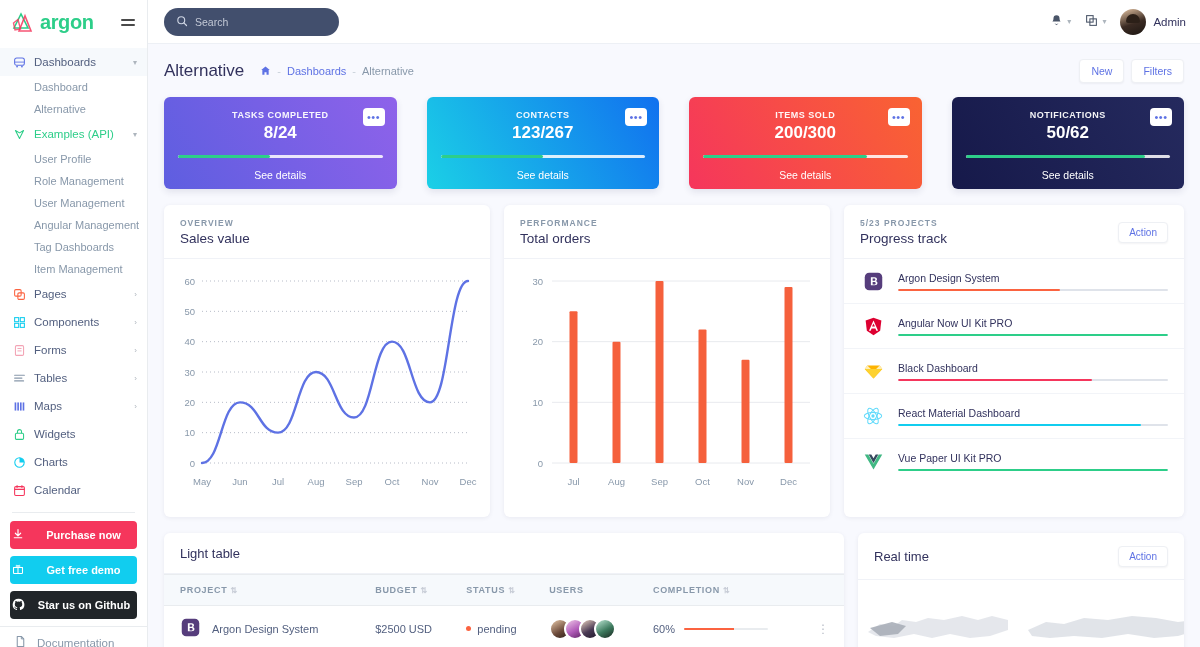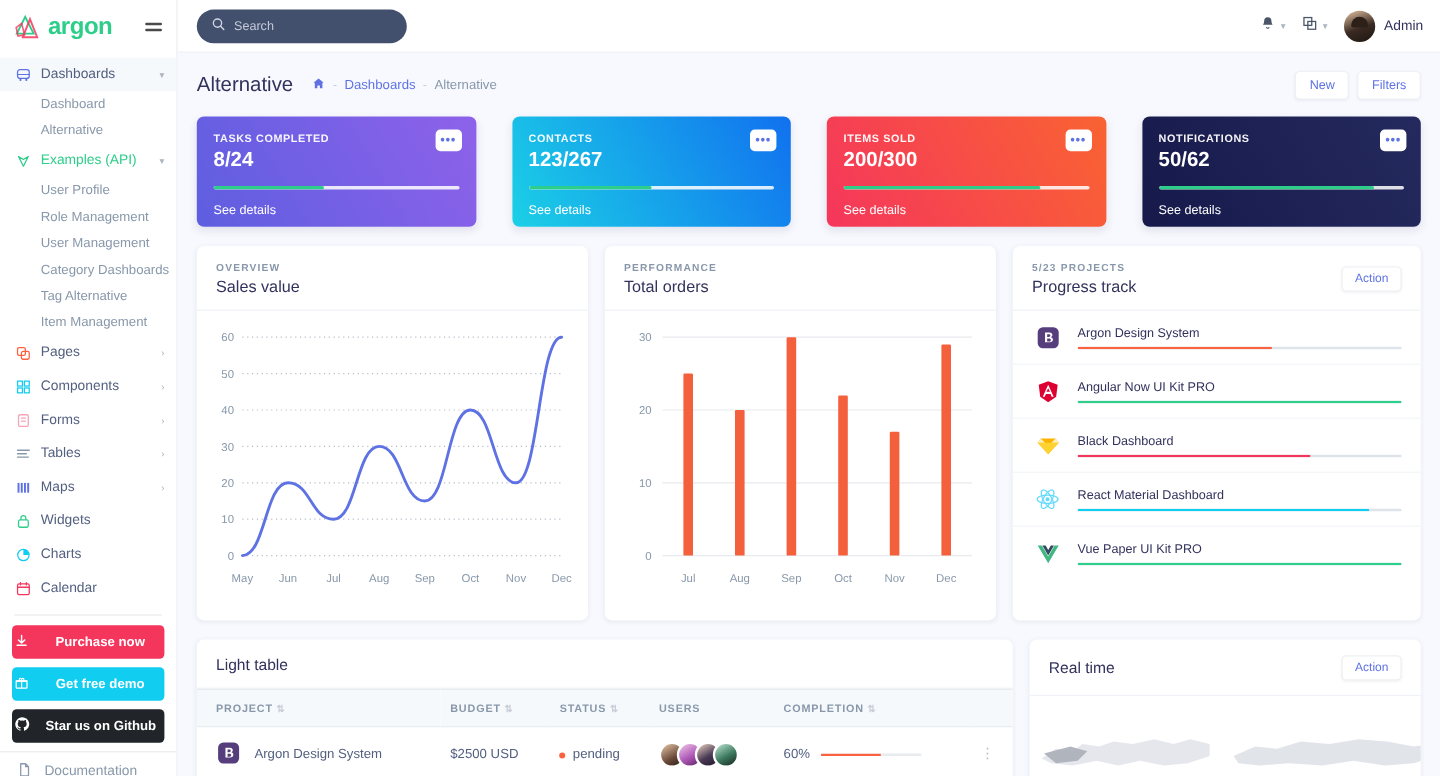--- a/index.html
+++ b/index.html
@@ -91,21 +91,21 @@
   .crumbs a { color: #5e72e4; text-decoration: none; cursor: pointer;}
   .crumbs .sep { color: #c9d0da; }
   .head-btns { margin-left: auto; display: flex; gap: 7px; }
   .head-btn {
     background: #fff; border: 1px solid #eef0f4; border-radius: 4px;
     padding: 5px 11px; font-size: 10.5px; color: #5e72e4; cursor: pointer;
     box-shadow: 0 1px 2px rgba(50,50,93,.06);
   }
 
   
-  .cards { display: flex; gap: 30px; padding: 0 16px; }
+  .cards { display: flex; gap: 30px; padding: 0 16px; text-align: center; }
   .card-stat {
     flex: 1; height: 92px; border-radius: 6px; padding: 13px 14px 12px 14px;
     position: relative; color: #fff; overflow: hidden;
     box-shadow: 0 3px 7px rgba(50,50,93,.11);
   }
   .c1 { background: linear-gradient(60deg,#5e5ee0 0%,#8e62ea 100%); }
   .c2 { background: linear-gradient(60deg,#1bd0e6 0%,#1171ef 100%); }
   .c3 { background: linear-gradient(60deg,#f5365c 0%,#f96332 100%); }
   .c4 { background: linear-gradient(60deg,#16194a 0%,#252a5e 100%); }
   .card-label { font-size: 9px; letter-spacing: .5px; font-weight: 600; text-transform: uppercase; opacity:.95;}
@@ -216,22 +216,22 @@
           <svg width="13" height="13" viewBox="0 0 16 16">
               <path d="M3 3 L8 13 L13 3 L8 6 Z" fill="none" stroke="#2dce89" stroke-width="1.3" stroke-linejoin="round"></path>
             </svg>
         </span>
         <span class="nav-label">Examples (API)</span>
         <span class="caret">▾</span>
       </div>
       <div class="sub-item">User Profile</div>
       <div class="sub-item">Role Management</div>
       <div class="sub-item">User Management</div>
-      <div class="sub-item">Category Dashboards</div>
-      <div class="sub-item">Tag Alternative</div>
+      <div class="sub-item">Angular Management</div>
+      <div class="sub-item">Tag Dashboards</div>
       <div class="sub-item">Item Management</div>
 
       <div class="nav-item">
         <span class="nav-ico">
           <svg width="13" height="13" viewBox="0 0 16 16">
               <rect x="2" y="2" width="8" height="8" rx="1.5" fill="none" stroke="#fb6340" stroke-width="1.3"></rect>
               <rect x="6" y="6" width="8" height="8" rx="1.5" fill="none" stroke="#fb6340" stroke-width="1.3"></rect>
             </svg>
         </span>
         <span class="nav-label">Pages</span>

